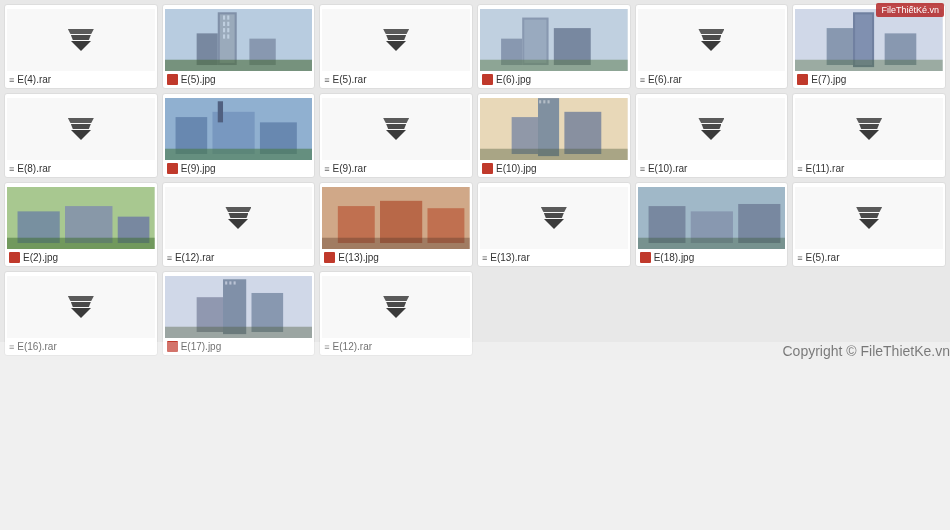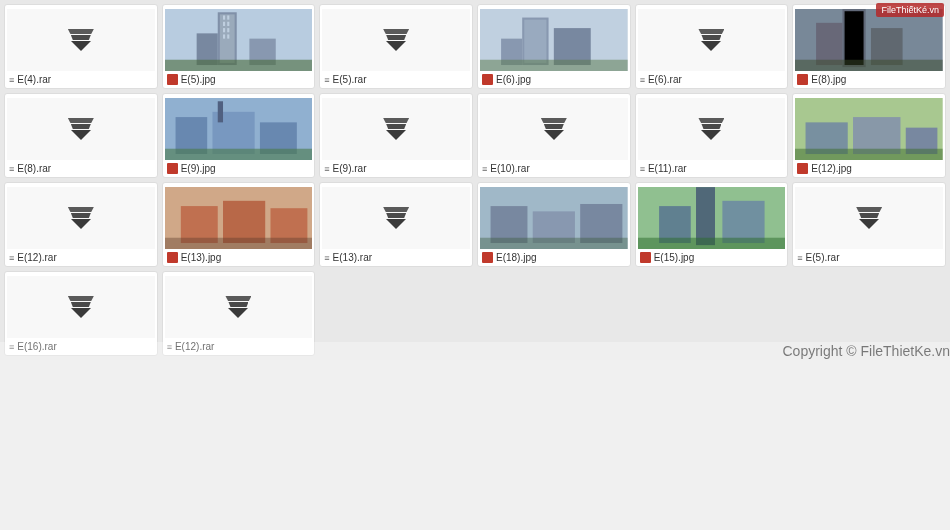--- a/index.html
+++ b/index.html
@@ -180,31 +180,31 @@
 </div>
         </div>
         <div class="file-label">
           <span style="color:#666;font-size:9px;flex-shrink:0">≡</span>
           <span>E(6).rar</span>
         </div>
       </div>
       <div class="file-item">
         <div class="thumb-area">
           <svg viewBox="0 0 140 62" xmlns="http://www.w3.org/2000/svg">
-    <rect width="140" height="62" fill="#788898"></rect>
-    <rect x="45" y="2" width="22" height="55" fill="#606878"></rect>
-    <rect x="47" y="4" width="18" height="51" fill="#7080908"></rect>
-    <rect x="20" y="15" width="25" height="40" fill="#686878"></rect>
-    <rect x="72" y="20" width="30" height="35" fill="#606870"></rect>
-    <rect x="0" y="50" width="140" height="12" fill="#3a4a2a" opacity="0.5"></rect>
-  </svg>
-        </div>
-        <div class="file-label">
-          <span class="jpg-badge"></span>
-          <span>E(8).jpg</span>
+    <rect width="140" height="62" fill="#d0d8e8"></rect>
+    <rect x="55" y="5" width="20" height="52" fill="#7080a0"></rect>
+    <rect x="57" y="7" width="16" height="48" fill="#8090b0"></rect>
+    <rect x="30" y="20" width="25" height="35" fill="#8898b0"></rect>
+    <rect x="85" y="25" width="30" height="30" fill="#8898b0"></rect>
+    <rect x="0" y="50" width="140" height="12" fill="#4a6a3a" opacity="0.4"></rect>
+  </svg>
+        </div>
+        <div class="file-label">
+          <span class="jpg-badge"></span>
+          <span>E(7).jpg</span>
         </div>
       </div>
       <div class="file-item">
         <div class="thumb-area" style="background: rgb(248, 248, 248);">
           <div class="rar-icon">
   <div class="bar" style="width:26px;height:5px;background:#5a5a5a;clip-path:polygon(0 0,100% 0,90% 100%,10% 100%)"></div>
   <div class="bar" style="width:20px;height:5px;background:#4a4a4a;clip-path:polygon(0 0,100% 0,90% 100%,10% 100%)"></div>
   <div style="width:0;height:0;border-left:10px solid transparent;border-right:10px solid transparent;border-top:10px solid #3a3a3a"></div>
 </div>
         </div>
@@ -236,20 +236,38 @@
   <div class="bar" style="width:20px;height:5px;background:#4a4a4a;clip-path:polygon(0 0,100% 0,90% 100%,10% 100%)"></div>
   <div style="width:0;height:0;border-left:10px solid transparent;border-right:10px solid transparent;border-top:10px solid #3a3a3a"></div>
 </div>
         </div>
         <div class="file-label">
           <span style="color:#666;font-size:9px;flex-shrink:0">≡</span>
           <span>E(9).rar</span>
         </div>
       </div>
       <div class="file-item">
+        <div class="thumb-area">
+          <svg viewBox="0 0 140 62" xmlns="http://www.w3.org/2000/svg">
+    <rect width="140" height="62" fill="#e8d8b8"></rect>
+    <rect x="55" y="2" width="20" height="55" fill="#8090a0"></rect>
+    <rect x="30" y="20" width="25" height="35" fill="#9098a8"></rect>
+    <rect x="80" y="15" width="35" height="40" fill="#8890a0"></rect>
+    <rect x="0" y="50" width="140" height="12" fill="#4a5a3a" opacity="0.4"></rect>
+    <rect x="56" y="4" width="2" height="3" fill="#c0c8d0" opacity="0.8"></rect>
+    <rect x="60" y="4" width="2" height="3" fill="#c0c8d0" opacity="0.8"></rect>
+    <rect x="64" y="4" width="2" height="3" fill="#c0c8d0" opacity="0.8"></rect>
+  </svg>
+        </div>
+        <div class="file-label">
+          <span class="jpg-badge"></span>
+          <span>E(10).jpg</span>
+        </div>
+      </div>
+      <div class="file-item">
         <div class="thumb-area" style="background: rgb(248, 248, 248);">
           <div class="rar-icon">
   <div class="bar" style="width:26px;height:5px;background:#5a5a5a;clip-path:polygon(0 0,100% 0,90% 100%,10% 100%)"></div>
   <div class="bar" style="width:20px;height:5px;background:#4a4a4a;clip-path:polygon(0 0,100% 0,90% 100%,10% 100%)"></div>
   <div style="width:0;height:0;border-left:10px solid transparent;border-right:10px solid transparent;border-top:10px solid #3a3a3a"></div>
 </div>
         </div>
         <div class="file-label">
           <span style="color:#666;font-size:9px;flex-shrink:0">≡</span>
           <span>E(10).rar</span>
@@ -273,21 +291,21 @@
           <svg viewBox="0 0 140 62" xmlns="http://www.w3.org/2000/svg">
     <rect width="140" height="62" fill="#a8c890"></rect>
     <rect x="10" y="25" width="40" height="30" fill="#7890a0"></rect>
     <rect x="55" y="20" width="45" height="35" fill="#8898a8"></rect>
     <rect x="105" y="30" width="30" height="25" fill="#7888a0"></rect>
     <rect x="0" y="50" width="140" height="12" fill="#3a6a2a" opacity="0.5"></rect>
   </svg>
         </div>
         <div class="file-label">
           <span class="jpg-badge"></span>
-          <span>E(12).jpg</span>
+          <span>E(2).jpg</span>
         </div>
       </div>
       <div class="file-item">
         <div class="thumb-area" style="background: rgb(248, 248, 248);">
           <div class="rar-icon">
   <div class="bar" style="width:26px;height:5px;background:#5a5a5a;clip-path:polygon(0 0,100% 0,90% 100%,10% 100%)"></div>
   <div class="bar" style="width:20px;height:5px;background:#4a4a4a;clip-path:polygon(0 0,100% 0,90% 100%,10% 100%)"></div>
   <div style="width:0;height:0;border-left:10px solid transparent;border-right:10px solid transparent;border-top:10px solid #3a3a3a"></div>
 </div>
         </div>
@@ -333,35 +351,20 @@
     <rect x="95" y="18" width="40" height="37" fill="#7888a0"></rect>
     <rect x="0" y="50" width="140" height="12" fill="#3a5a3a" opacity="0.4"></rect>
   </svg>
         </div>
         <div class="file-label">
           <span class="jpg-badge"></span>
           <span>E(18).jpg</span>
         </div>
       </div>
       <div class="file-item">
-        <div class="thumb-area">
-          <svg viewBox="0 0 140 62" xmlns="http://www.w3.org/2000/svg">
-    <rect width="140" height="62" fill="#90c090"></rect>
-    <rect x="55" y="2" width="18" height="55" fill="#506878"></rect>
-    <rect x="20" y="20" width="30" height="35" fill="#608090"></rect>
-    <rect x="80" y="15" width="40" height="40" fill="#7090a0"></rect>
-    <rect x="0" y="50" width="140" height="12" fill="#2a6a2a" opacity="0.5"></rect>
-  </svg>
-        </div>
-        <div class="file-label">
-          <span class="jpg-badge"></span>
-          <span>E(15).jpg</span>
-        </div>
-      </div>
-      <div class="file-item">
         <div class="thumb-area" style="background: rgb(248, 248, 248);">
           <div class="rar-icon">
   <div class="bar" style="width:26px;height:5px;background:#5a5a5a;clip-path:polygon(0 0,100% 0,90% 100%,10% 100%)"></div>
   <div class="bar" style="width:20px;height:5px;background:#4a4a4a;clip-path:polygon(0 0,100% 0,90% 100%,10% 100%)"></div>
   <div style="width:0;height:0;border-left:10px solid transparent;border-right:10px solid transparent;border-top:10px solid #3a3a3a"></div>
 </div>
         </div>
         <div class="file-label">
           <span style="color:#666;font-size:9px;flex-shrink:0">≡</span>
           <span>E(5).rar</span>
@@ -371,20 +374,38 @@
         <div class="thumb-area" style="background: rgb(248, 248, 248);">
           <div class="rar-icon">
   <div class="bar" style="width:26px;height:5px;background:#5a5a5a;clip-path:polygon(0 0,100% 0,90% 100%,10% 100%)"></div>
   <div class="bar" style="width:20px;height:5px;background:#4a4a4a;clip-path:polygon(0 0,100% 0,90% 100%,10% 100%)"></div>
   <div style="width:0;height:0;border-left:10px solid transparent;border-right:10px solid transparent;border-top:10px solid #3a3a3a"></div>
 </div>
         </div>
         <div class="file-label">
           <span style="color:#666;font-size:9px;flex-shrink:0">≡</span>
           <span>E(16).rar</span>
+        </div>
+      </div>
+      <div class="file-item">
+        <div class="thumb-area">
+          <svg viewBox="0 0 140 62" xmlns="http://www.w3.org/2000/svg">
+    <rect width="140" height="62" fill="#d0d8e8"></rect>
+    <rect x="55" y="5" width="22" height="52" fill="#8090a8"></rect>
+    <rect x="30" y="22" width="25" height="33" fill="#9098b0"></rect>
+    <rect x="82" y="18" width="30" height="37" fill="#8898b0"></rect>
+    <rect x="0" y="50" width="140" height="12" fill="#4a5a3a" opacity="0.4"></rect>
+    <rect x="57" y="7" width="2" height="3" fill="#c8d0e0" opacity="0.8"></rect>
+    <rect x="61" y="7" width="2" height="3" fill="#c8d0e0" opacity="0.8"></rect>
+    <rect x="65" y="7" width="2" height="3" fill="#c8d0e0" opacity="0.8"></rect>
+  </svg>
+        </div>
+        <div class="file-label">
+          <span class="jpg-badge"></span>
+          <span>E(17).jpg</span>
         </div>
       </div>
       <div class="file-item">
         <div class="thumb-area" style="background: rgb(248, 248, 248);">
           <div class="rar-icon">
   <div class="bar" style="width:26px;height:5px;background:#5a5a5a;clip-path:polygon(0 0,100% 0,90% 100%,10% 100%)"></div>
   <div class="bar" style="width:20px;height:5px;background:#4a4a4a;clip-path:polygon(0 0,100% 0,90% 100%,10% 100%)"></div>
   <div style="width:0;height:0;border-left:10px solid transparent;border-right:10px solid transparent;border-top:10px solid #3a3a3a"></div>
 </div>
         </div>

